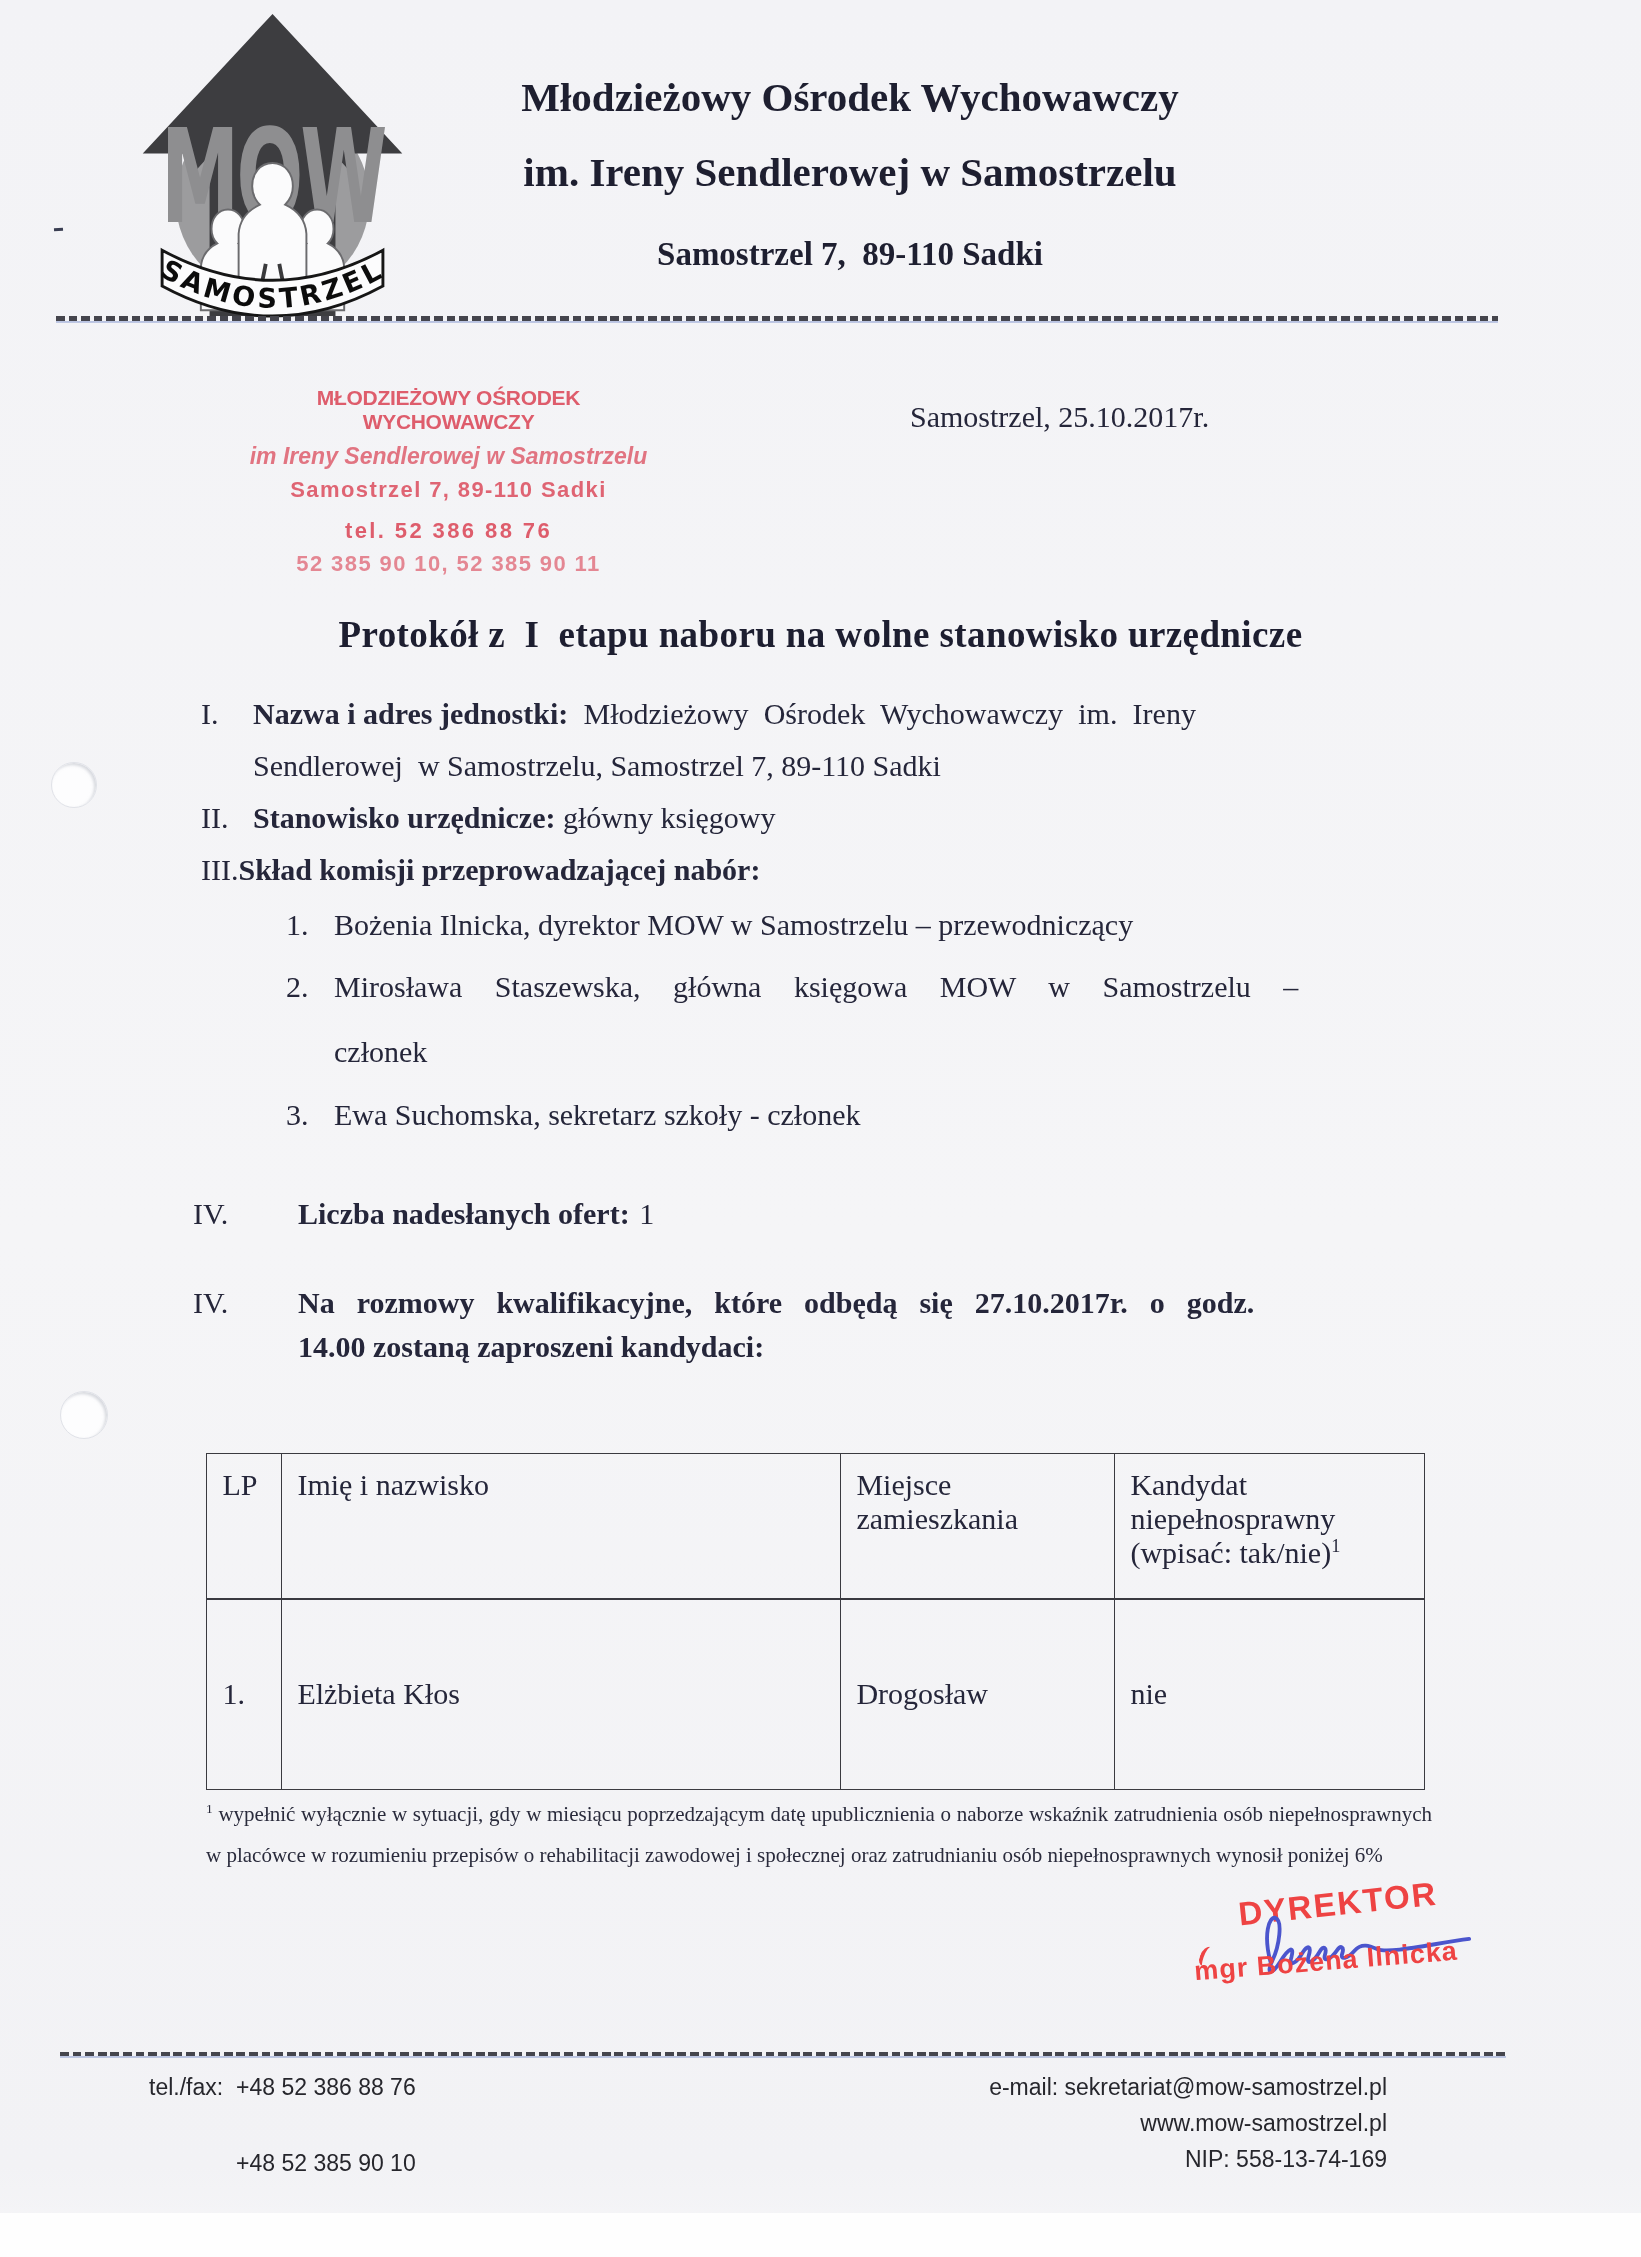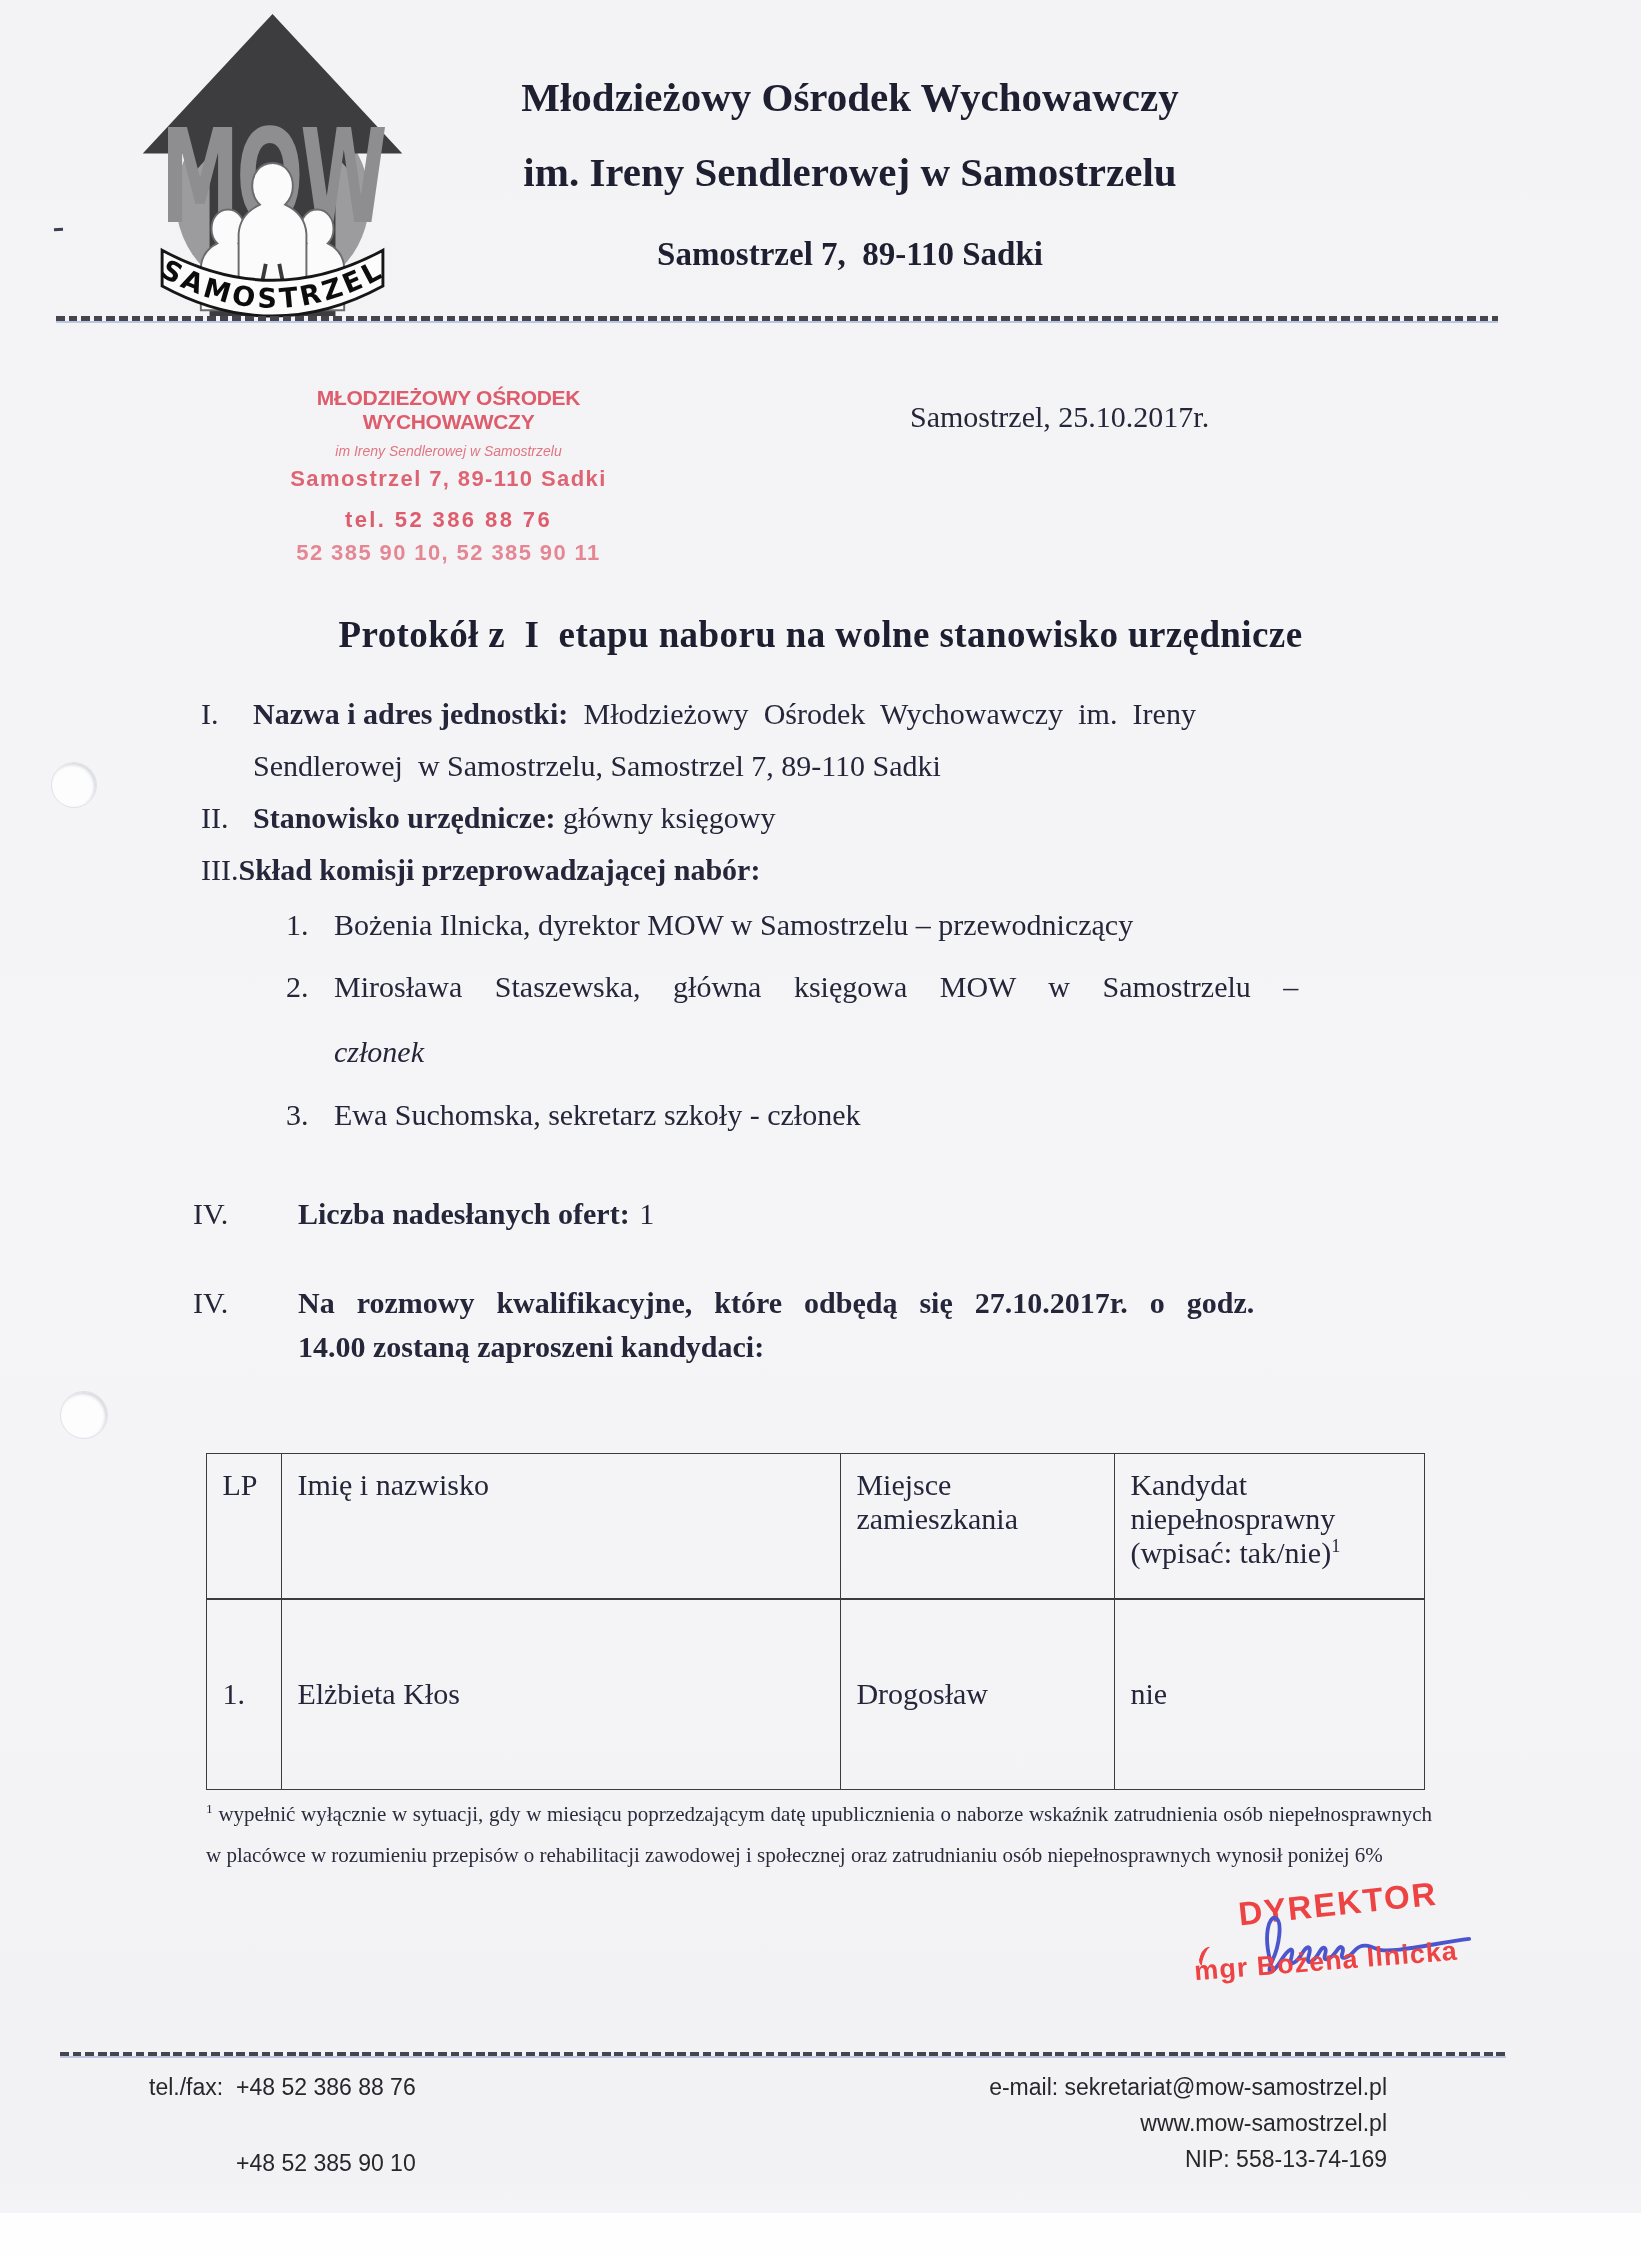--- a/index.html
+++ b/index.html
@@ -23,42 +23,42 @@
   .dashline{position:absolute;height:4.8px;
     background:repeating-linear-gradient(90deg,#45454d 0 8.7px,transparent 8.7px 12.6px);
     box-shadow:0 1.9px 0 rgba(128,148,204,.5);}
   .dash-top{left:56px;top:316px;width:1442px;}
   .dash-bottom{left:60px;top:2052px;width:1446px;height:3.9px;}
 
   
   .stamp{position:absolute;left:238px;top:386px;width:421px;text-align:center;
     font-family:"Liberation Sans","DejaVu Sans",sans-serif;color:#dd5565;}
   .stamp-l1{font-size:21px;font-weight:bold;letter-spacing:-0.3px;opacity:.95;}
-  .stamp-l2{font-size:14px;font-weight:normal;font-style:italic;margin-top:8.7px;opacity:.8;}
+  .stamp-l2{font-size:23px;font-weight:bold;font-style:italic;margin-top:8.7px;opacity:.8;}
   .stamp-l3{font-size:22px;font-weight:bold;letter-spacing:1.4px;margin-top:7.7px;opacity:.9;}
   .stamp-l4{font-size:22px;font-weight:bold;letter-spacing:2.4px;margin-top:15px;opacity:.95;}
   .stamp-l5{font-size:22px;font-weight:bold;letter-spacing:1.4px;margin-top:6.8px;opacity:.68;}
 
   .doc-date{position:absolute;left:910px;top:400px;font-size:30px;}
 
   .doc-title{position:absolute;left:0;top:565px;width:1641px;text-align:center;
     font-size:37px;font-weight:bold;letter-spacing:0.4px;color:#1d1e30;margin-top:48px;}
 
   
   .sec-line{position:absolute;left:201px;width:1246px;font-size:30px;}
   .sec-num{display:inline-block;width:52px;}
   .sec-num.nogap{width:auto;}
   .sec-label{font-weight:bold;}
   .sec-cont{padding-left:52px;}
   .ws8{word-spacing:7.7px;}
 
   
   .com-line{position:absolute;left:286px;width:1155px;font-size:30px;}
   .com-num{display:inline-block;width:48px;}
-  .com-cont{padding-left:48px;font-style:italic;}
+  .com-cont{padding-left:48px;}
   .ws28{word-spacing:25px;}
 
   
   .stat-line{position:absolute;left:193px;width:1247px;font-size:30px;}
   .stat-num{display:inline-block;width:105px;}
   .stat-label{font-weight:bold;}
   .stat-value{margin-left:9.7px;}
   .stat-cont{padding-left:105px;font-weight:bold;}
   .ws15{word-spacing:14.5px;margin-top:32px;}
 

